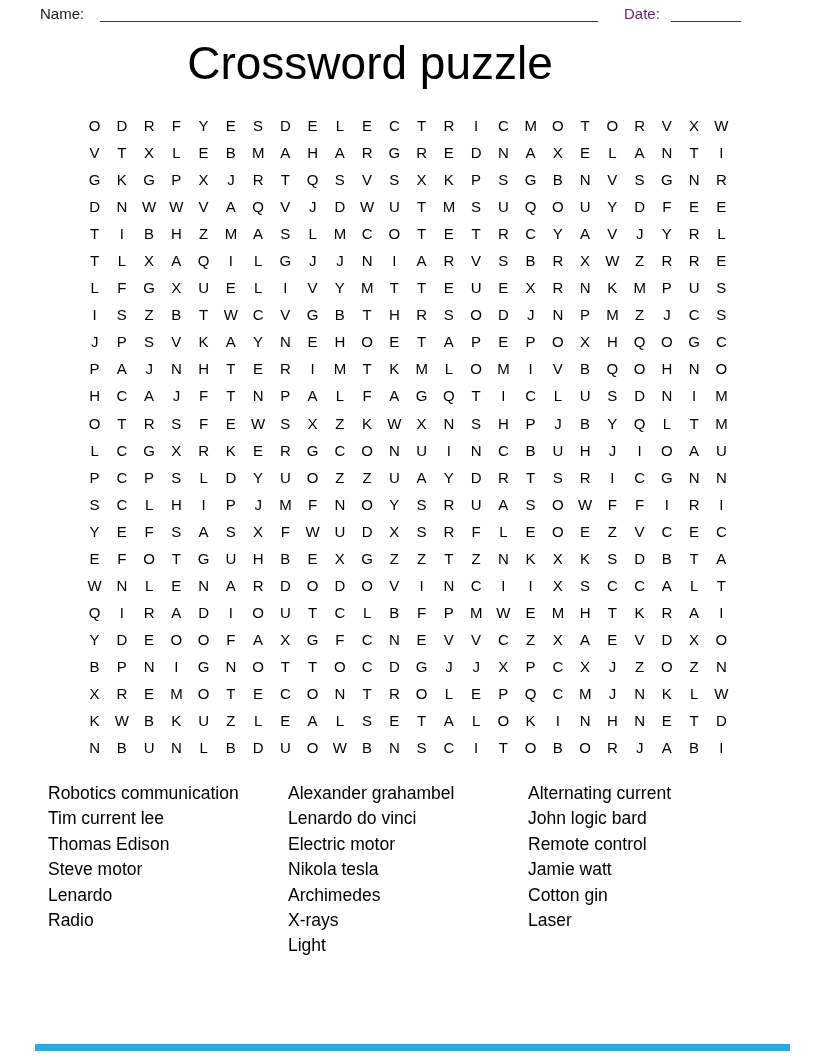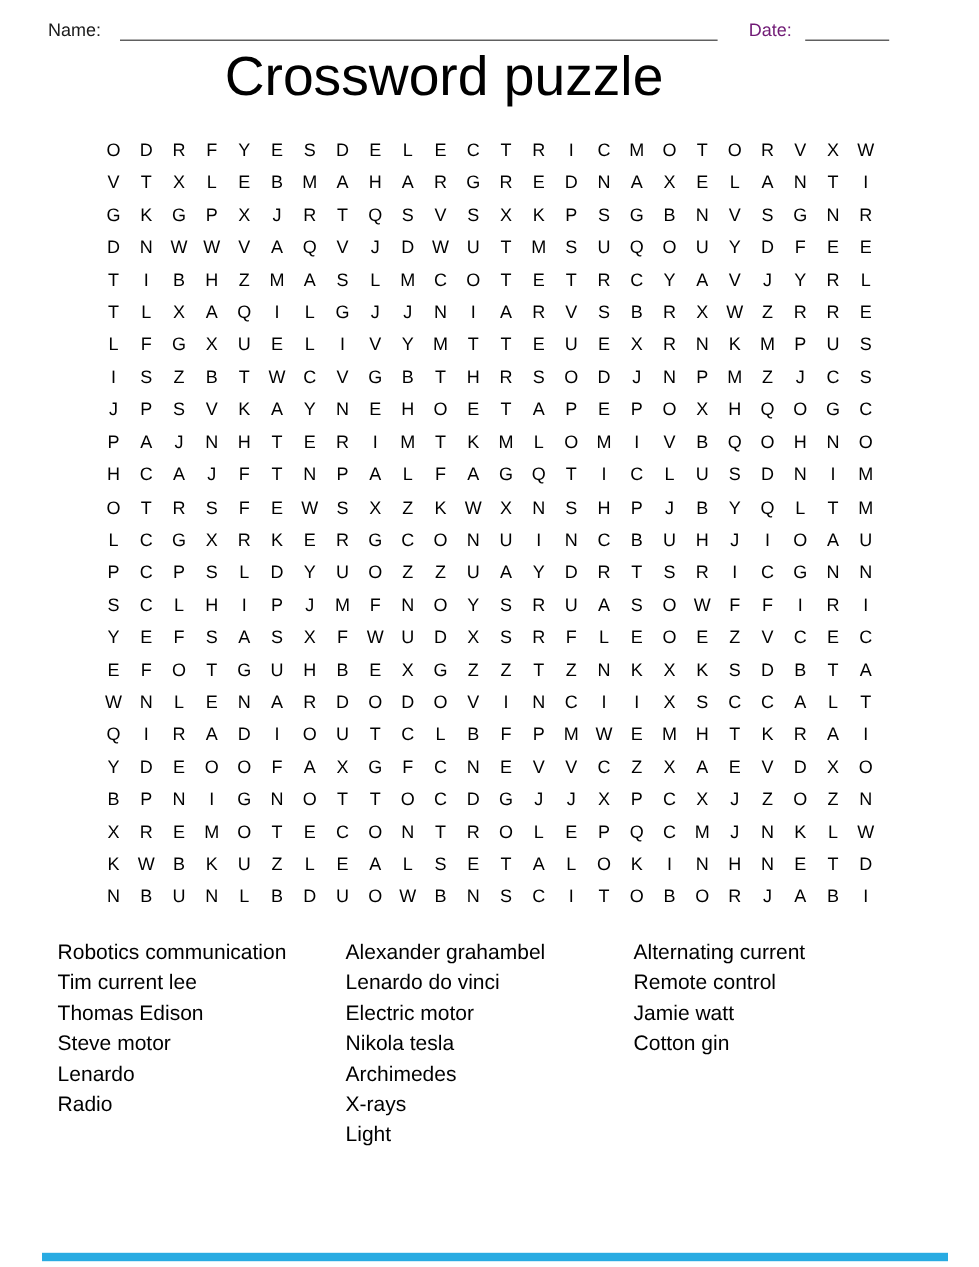--- a/index.html
+++ b/index.html
@@ -7,21 +7,21 @@
   body {
     position: relative;
     background: #ffffff;
     font-family: "Liberation Sans", sans-serif;
     color: #000000;
     overflow: hidden;
   }
   
   .header {
     position: absolute;
-    top: 16px; left: 0;
+    top: 4px; left: 0;
     width: 816px;
     height: 24px;
   }
   .name-label {
     position: absolute; left: 40px; top: 1px;
     font-size: 15px; color: #1a1a1a;
   }
   .name-line {
     position: absolute; left: 100px; top: 0;
     width: 498px; height: 18px;
@@ -738,19 +738,21 @@
       <div class="word">Alexander grahambel</div>
       <div class="word">Lenardo do vinci</div>
       <div class="word">Electric motor</div>
       <div class="word">Nikola tesla</div>
       <div class="word">Archimedes</div>
       <div class="word">X-rays</div>
       <div class="word">Light</div>
     </div>
     <div class="word-col">
       <div class="word">Alternating current</div>
+      <div class="word">John logic bard</div>
       <div class="word">Remote control</div>
       <div class="word">Jamie watt</div>
       <div class="word">Cotton gin</div>
+      <div class="word">Laser</div>
     </div>
   </div>
 
 <div class="footer-bar" style="background: rgb(41, 171, 226);"></div>
 
 </body></html>

